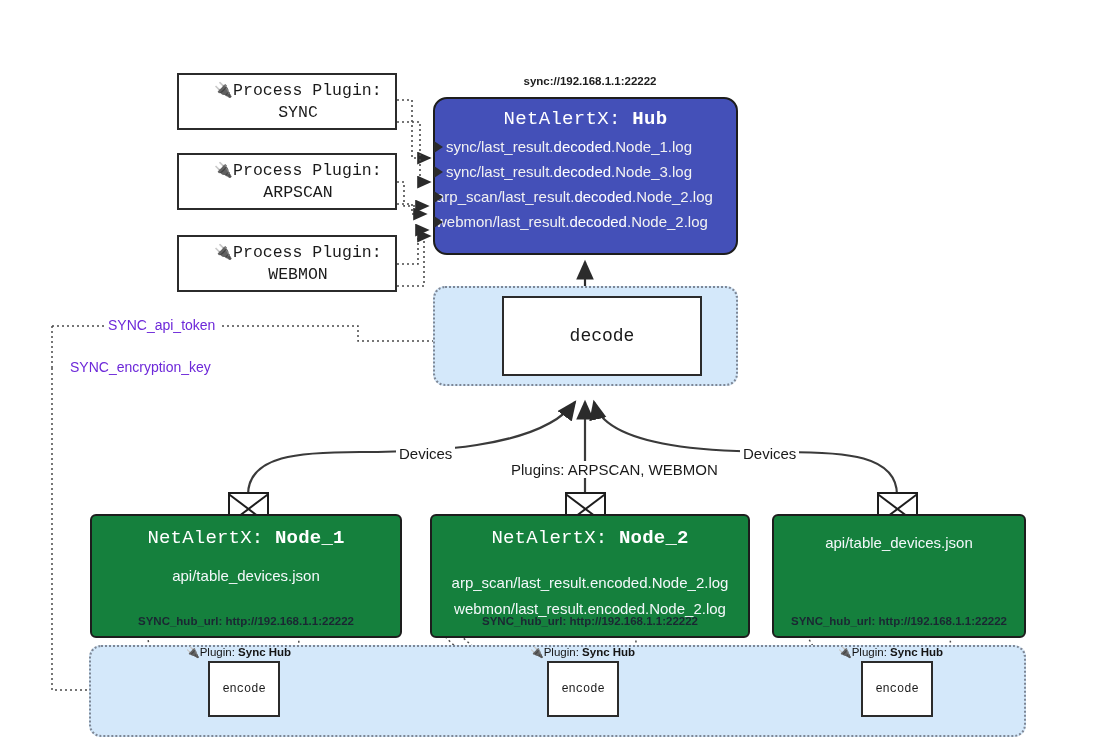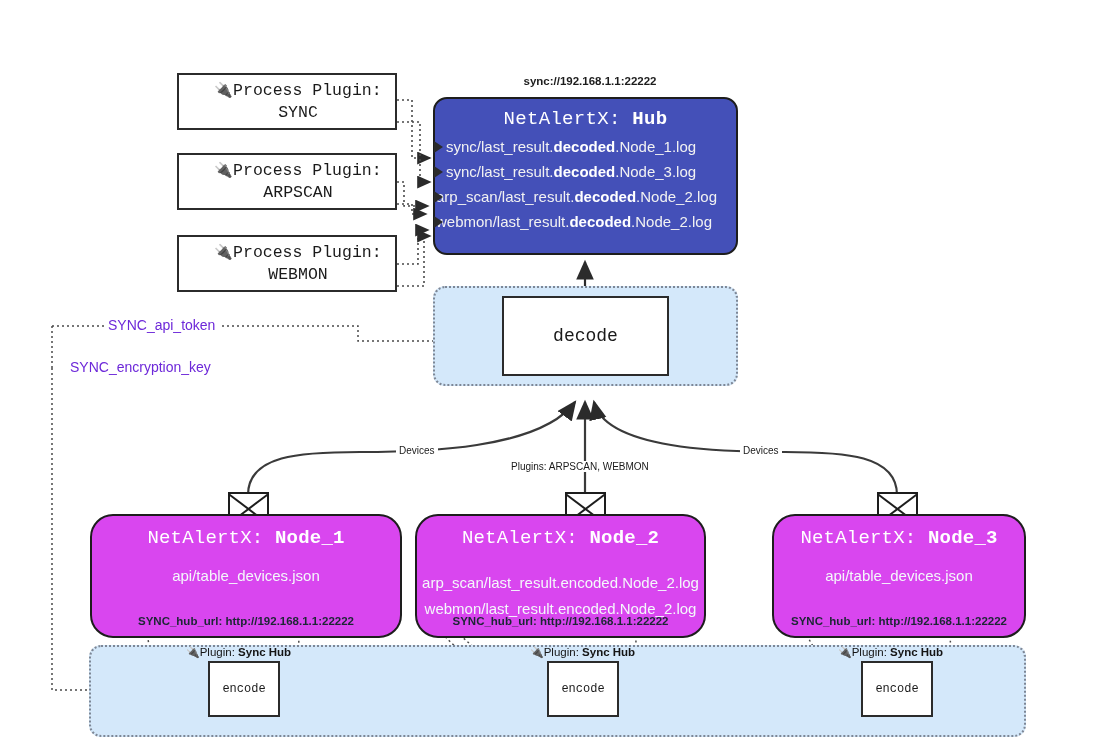--- a/index.html
+++ b/index.html
@@ -81,21 +81,21 @@
   #hub-box .hub-title b { font-weight: bold; }
   .hub-row {
     position: relative;
     font-size: 15px;
     color: #f2f2f2;
     white-space: nowrap;
     line-height: 25px;
     height: 25px;
     padding-left: 11px;
   }
-  .hub-row b { color: #ffffff; font-weight: bold; }
+  .hub-row b { color: #ffffff; font-weight: normal; }
   .hub-row.narrow { padding-left: 1px; }
   .hub-row .tri {
     position: absolute;
     left: -1px; top: 7px;
     width: 0; height: 0;
     border-left: 9px solid #2b2b2b;
     border-top: 6px solid transparent;
     border-bottom: 6px solid transparent;
   }
 
@@ -104,21 +104,21 @@
     position: absolute;
     left: 433px; top: 286px;
     width: 305px; height: 100px;
     background: #d4e8fa;
     border: 2px dotted #7d8796;
     border-radius: 12px;
   }
   #decode-box {
     position: absolute;
     left: 502px; top: 296px;
-    width: 167px; height: 80px;
+    width: 200px; height: 80px;
     background: #ffffff;
     border: 2px solid #2b2b2b;
     display: flex; align-items: center; justify-content: center;
     font-family: "Liberation Mono", monospace;
     font-size: 18px;
     color: #1a1a1a;
   }
 
   
   .tok-label {
@@ -126,33 +126,33 @@
     font-size: 14px;
     color: #6d28d9;
     background: #ffffff;
     padding: 0 4px;
     white-space: nowrap;
   }
 
   
   .edge-label {
     position: absolute;
-    font-size: 10px;
+    font-size: 15px;
     color: #1a1a1a;
     background: #ffffff;
     padding: 0 3px;
     white-space: nowrap;
   }
 
   
   .node-box {
     position: absolute;
-    background: #d946ef;
+    background: #15803d;
     border: 2.5px solid #1d1d1d;
-    border-radius: 23px;
+    border-radius: 6px;
     color: #ffffff;
     overflow: hidden;
   }
   .node-box .node-title {
     font-family: "Liberation Mono", monospace;
     font-size: 19px;
     text-align: center;
     margin-top: 11px;
     letter-spacing: .2px;
     white-space: nowrap;
@@ -327,33 +327,30 @@
     </div>
 
   <div class="node-box" style="left:90px;top:514px;width:312px;height:124px;">
     <div class="node-title">
       <span>NetAlertX: </span><b>Node_1</b>
     </div>
     <div class="node-line" style="margin-top:14px;">api/table_devices.json</div>
     <div class="node-foot">SYNC_hub_url: http://192.168.1.1:22222</div>
   </div>
 
-  <div class="node-box" style="left:415px;top:514px;width:291px;height:124px;">
+  <div class="node-box" style="left:430px;top:514px;width:320px;height:124px;">
     <div class="node-title">
       <span>NetAlertX: </span><b>Node_2</b>
     </div>
     <div class="node-line" style="margin-top:21px;">arp_scan/last_result.encoded.Node_2.log</div>
     <div class="node-line">webmon/last_result.encoded.Node_2.log</div>
     <div class="node-foot">SYNC_hub_url: http://192.168.1.1:22222</div>
   </div>
 
   <div class="node-box" style="left:772px;top:514px;width:254px;height:124px;">
-    <div class="node-title">
-      <span>NetAlertX: </span><b>Node_3</b>
-    </div>
     <div class="node-line" style="margin-top:14px;">api/table_devices.json</div>
     <div class="node-foot">SYNC_hub_url: http://192.168.1.1:22222</div>
   </div>
 
   <div id="encode-zone"></div>
 
   <div class="plugin-tag" style="left:186px;top:646px;">
     <span class="plug">🔌</span><span>Plugin: </span><b>Sync Hub</b>
   </div>
   <div class="encode-box" style="left:208px;top:661px;">encode</div>

